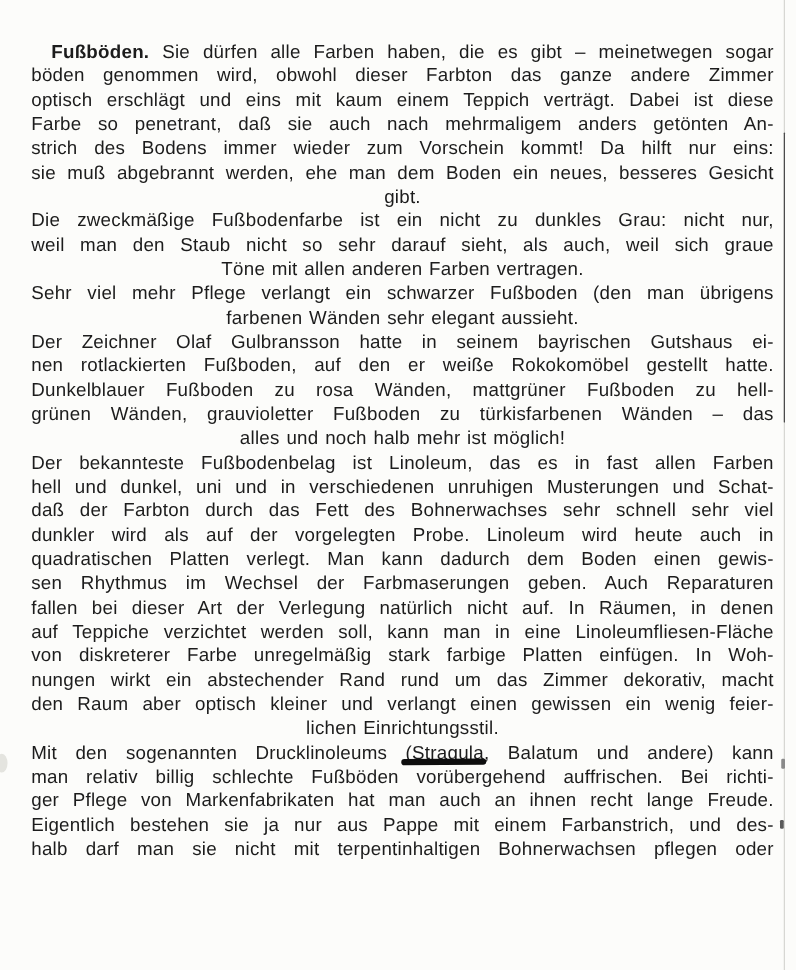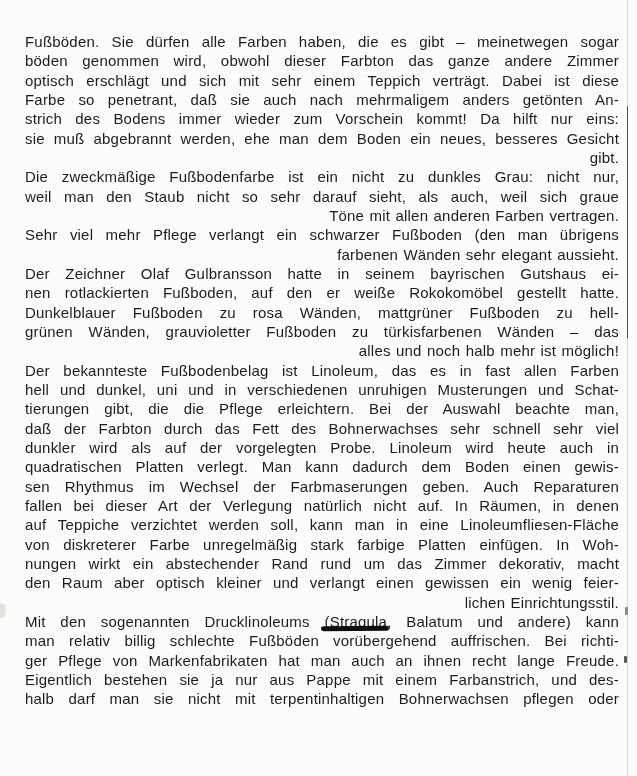--- a/index.html
+++ b/index.html
@@ -22,30 +22,31 @@
     left: 25px;
     top: 32px;
     width: 594px;
   }
   .line {
     font-size: 15px;
     line-height: 19.33px;
     color: #1c1c1c;
     letter-spacing: 0.2px;
     word-spacing: 1px;
-    text-align: right;
+    text-align: center;
   }
   .line.j {
     text-align: justify;
     text-align-last: justify;
     -moz-text-align-last: justify;
     text-justify: inter-word;
   }
   .lead {
-    font-weight: normal;
+    font-weight: bold;
+    margin-left: 16px;
   }
   .marked {
     position: relative;
     margin-top: 29px;
   }
   
   .marked::after {
     content: "";
     position: absolute;
     left: -3px;
@@ -102,38 +103,37 @@
     border-radius: 50%;
   }
 </style>
 </head>
 <body>
 
 <div class="page">
   <div class="text-column">
       <div class="line j"><span class="lead">Fußböden.</span><span> Sie dürfen alle Farben haben, die es gibt – meinetwegen sogar</span></div>
       <div class="line j"><span>böden genommen wird, obwohl dieser Farbton das ganze andere Zimmer</span></div>
-      <div class="line j"><span>optisch erschlägt und sich mit sehr einem Teppich verträgt. Dabei ist diese</span></div>
+      <div class="line j"><span>optisch erschlägt und eins mit kaum einem Teppich verträgt. Dabei ist diese</span></div>
       <div class="line j"><span>Farbe so penetrant, daß sie auch nach mehrmaligem anders getönten An-</span></div>
       <div class="line j"><span>strich des Bodens immer wieder zum Vorschein kommt! Da hilft nur eins:</span></div>
       <div class="line j"><span>sie muß abgebrannt werden, ehe man dem Boden ein neues, besseres Gesicht</span></div>
       <div class="line"><span>gibt.</span></div>
       <div class="line j"><span>Die zweckmäßige Fußbodenfarbe ist ein nicht zu dunkles Grau: nicht nur,</span></div>
       <div class="line j"><span>weil man den Staub nicht so sehr darauf sieht, als auch, weil sich graue</span></div>
       <div class="line"><span>Töne mit allen anderen Farben vertragen.</span></div>
       <div class="line j"><span>Sehr viel mehr Pflege verlangt ein schwarzer Fußboden (den man übrigens</span></div>
       <div class="line"><span>farbenen Wänden sehr elegant aussieht.</span></div>
       <div class="line j"><span>Der Zeichner Olaf Gulbransson hatte in seinem bayrischen Gutshaus ei-</span></div>
       <div class="line j"><span>nen rotlackierten Fußboden, auf den er weiße Rokokomöbel gestellt hatte.</span></div>
       <div class="line j"><span>Dunkelblauer Fußboden zu rosa Wänden, mattgrüner Fußboden zu hell-</span></div>
       <div class="line j"><span>grünen Wänden, grauvioletter Fußboden zu türkisfarbenen Wänden – das</span></div>
       <div class="line"><span>alles und noch halb mehr ist möglich!</span></div>
       <div class="line j"><span>Der bekannteste Fußbodenbelag ist Linoleum, das es in fast allen Farben</span></div>
       <div class="line j"><span>hell und dunkel, uni und in verschiedenen unruhigen Musterungen und Schat-</span></div>
-      <div class="line j"><span>tierungen gibt, die die Pflege erleichtern. Bei der Auswahl beachte man,</span></div>
       <div class="line j"><span>daß der Farbton durch das Fett des Bohnerwachses sehr schnell sehr viel</span></div>
       <div class="line j"><span>dunkler wird als auf der vorgelegten Probe. Linoleum wird heute auch in</span></div>
       <div class="line j"><span>quadratischen Platten verlegt. Man kann dadurch dem Boden einen gewis-</span></div>
       <div class="line j"><span>sen Rhythmus im Wechsel der Farbmaserungen geben. Auch Reparaturen</span></div>
       <div class="line j"><span>fallen bei dieser Art der Verlegung natürlich nicht auf. In Räumen, in denen</span></div>
       <div class="line j"><span>auf Teppiche verzichtet werden soll, kann man in eine Linoleumfliesen-Fläche</span></div>
       <div class="line j"><span>von diskreterer Farbe unregelmäßig stark farbige Platten einfügen. In Woh-</span></div>
       <div class="line j"><span>nungen wirkt ein abstechender Rand rund um das Zimmer dekorativ, macht</span></div>
       <div class="line j"><span>den Raum aber optisch kleiner und verlangt einen gewissen ein wenig feier-</span></div>
       <div class="line"><span>lichen Einrichtungsstil.</span></div>

